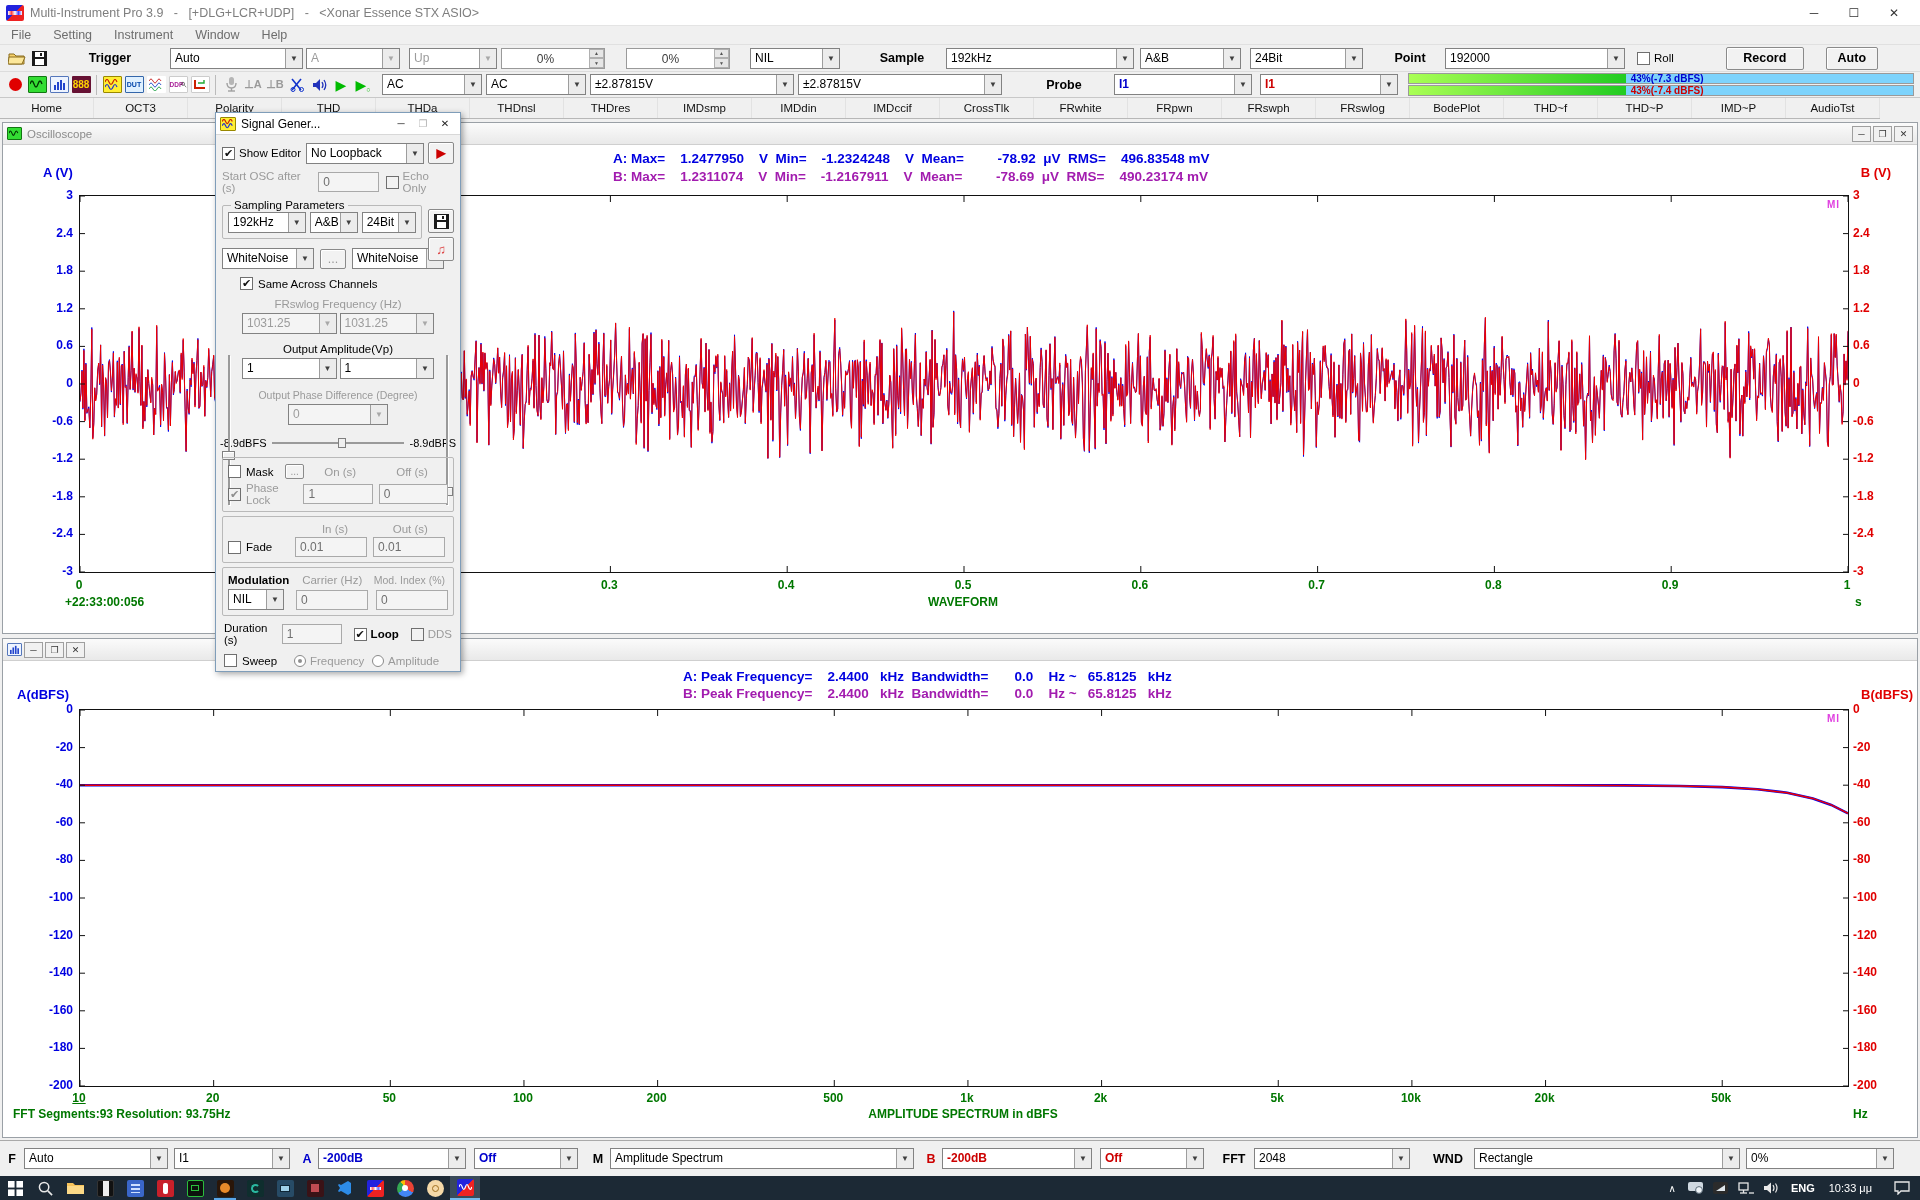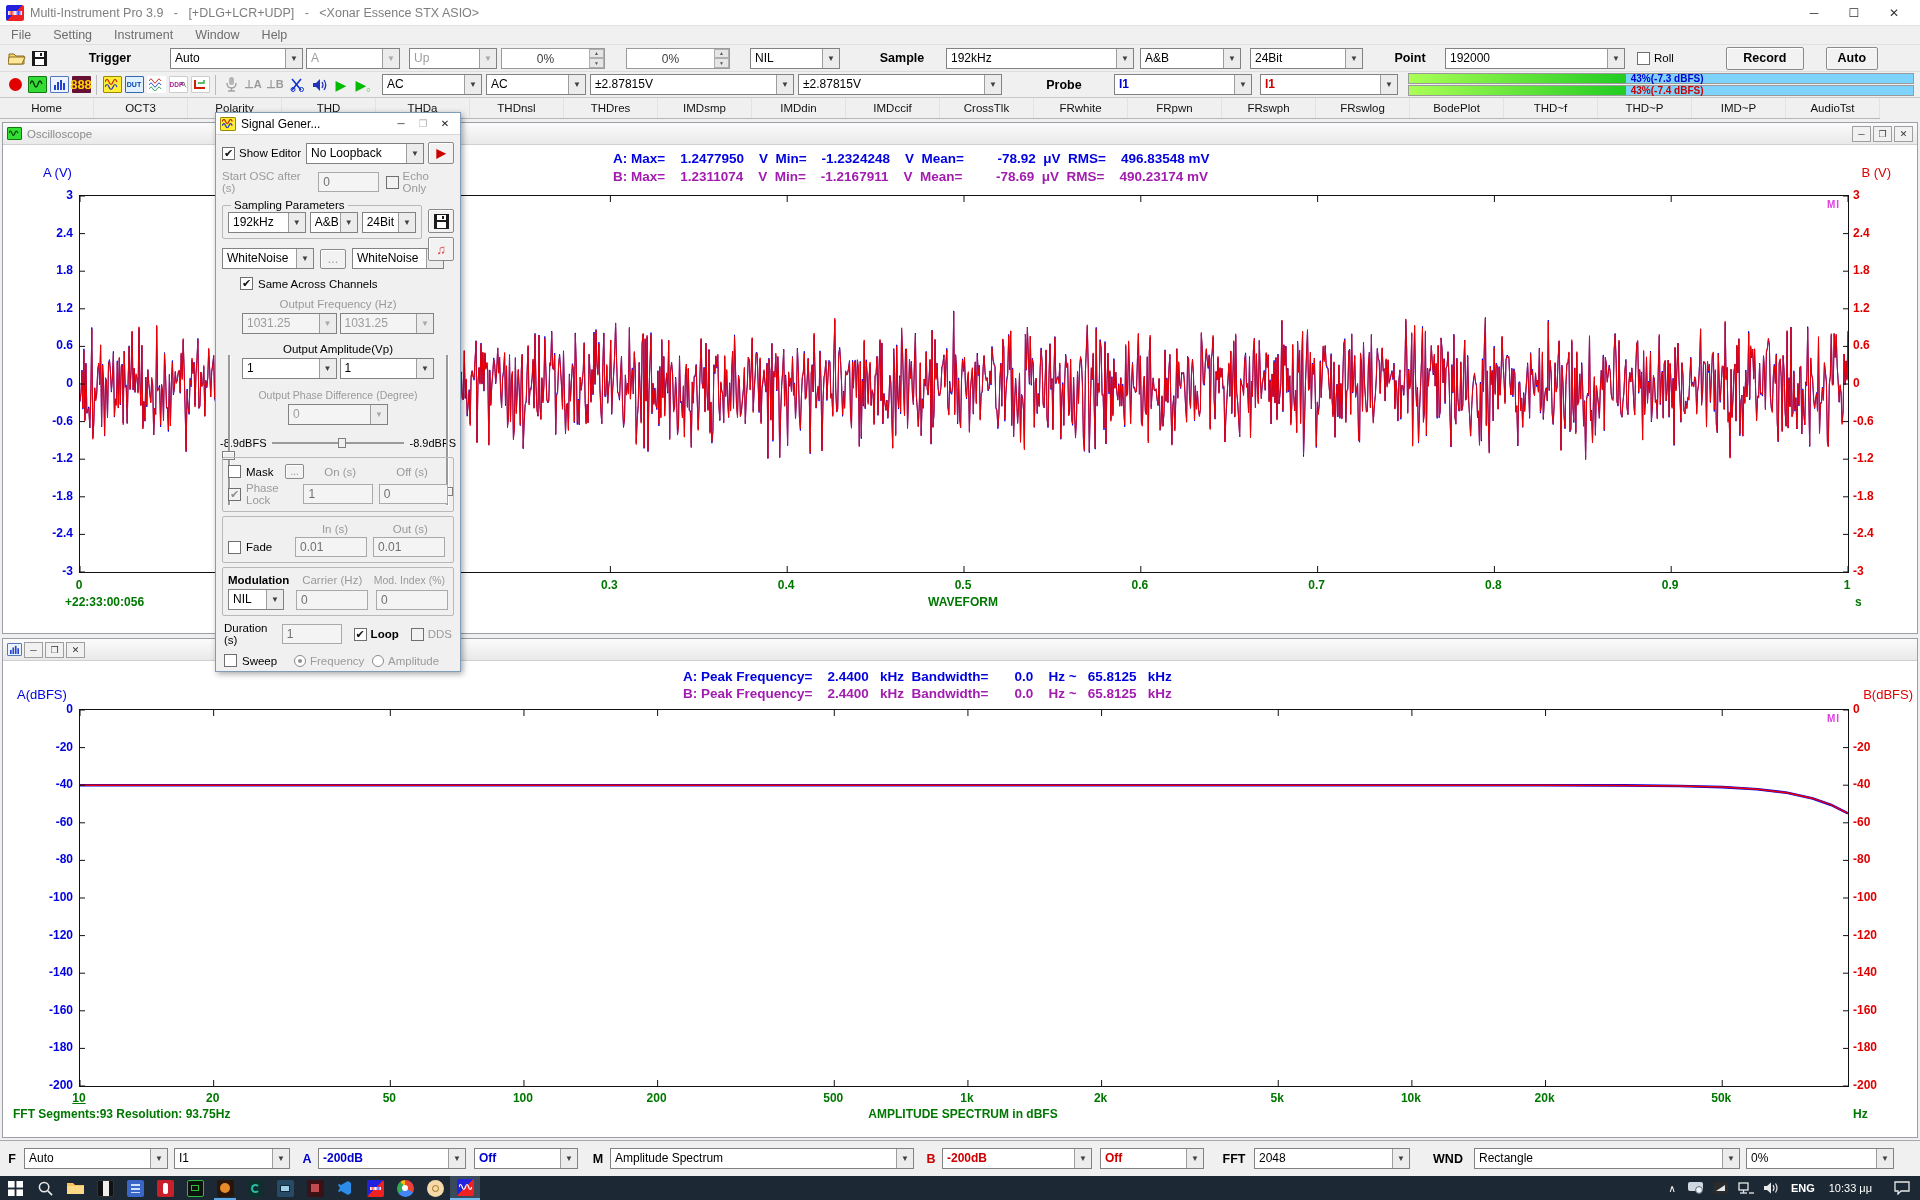--- a/index.html
+++ b/index.html
@@ -40,21 +40,21 @@
 .panel{position:absolute;left:2px;width:1916px;background:#fff;border:1px solid #9aa0a6}
 .phead{height:22px;background:linear-gradient(#fbfbfb,#e9e9e9);border-bottom:1px solid #cfcfcf;display:flex;align-items:center;padding:0 4px}
 .phead .pt{font-size:11.5px;color:#8b8b8b;margin-left:5px;flex:1}
 .pbtn{width:19px;height:16px;background:#f1f1f1;border:1px solid #9f9f9f;font-size:9px;color:#333;display:flex;align-items:center;justify-content:center;margin-left:2px}
 .stats{font-size:13.5px;font-weight:bold;white-space:pre}
 .stats.a{color:#0000e0}
 .stats.b{color:#a21caf}
 .plot{position:absolute;border:1px solid #111;background:#fff}
 .ytick{position:absolute;font-size:12px;font-weight:bold;transform:translateY(-50%);white-space:nowrap}
 .xtick{position:absolute;font-size:12px;font-weight:bold;color:#007700;transform:translateX(-50%)}
-.axlbl{font-size:13px;font-weight:normal}
+.axlbl{font-size:13px;font-weight:bold}
 .green{color:#007700}
 .wm{position:absolute;color:#e040e0;font-size:10px;font-weight:bold;letter-spacing:1px}
 .meterbox{height:11px;background:#7dd3fc;border:1px solid #9a9a9a;position:relative}
 .meterfill{position:absolute;left:0;top:0;bottom:0;background:linear-gradient(90deg,#aaff55,#22cc22)}
 .meterlbl{position:absolute;top:-1px;font-size:10px;font-weight:bold;white-space:nowrap}
 .dlg{position:absolute;left:215px;top:112px;width:246px;height:560px;background:#f0f0f0;border:1px solid #7f9db9;box-shadow:2px 2px 6px rgba(0,0,0,.35);z-index:50}
 .dlg .dtitle{height:22px;background:#fff;display:flex;align-items:center;padding:0 4px;border-bottom:1px solid #d8d8d8}
 .dlg .dtitle .dt{font-size:12px;color:#000;flex:1;margin-left:5px}
 .dbtn{width:22px;height:18px;display:flex;align-items:center;justify-content:center;font-size:10px;color:#222}
 .grp{border:1px solid #b9b9b9;border-radius:2px;position:relative;margin:4px 6px;padding:6px 5px 5px}
@@ -179,21 +179,21 @@
       <span class="tile" style="background:#eef4ff;border:1px solid #5577bb">
         <svg width="13" height="11" viewBox="0 0 13 11">
           <rect x="1" y="6" width="2" height="5" fill="#2244cc"></rect>
           <rect x="4" y="3" width="2" height="8" fill="#2244cc"></rect>
           <rect x="7" y="1" width="2" height="10" fill="#2244cc"></rect>
           <rect x="10" y="4" width="2" height="7" fill="#2244cc"></rect>
         </svg>
       </span>
     </div>
   <div class="ico">
-      <span class="tile" style="background:#661133;color:#ffd400;font-size:13px">888</span>
+      <span class="tile" style="background:#661133;color:#ffd400;font-size:10px">888</span>
     </div>
   <div class="sep"></div>
   <div class="ico">
       <span class="tile" style="background:#ffee33;border:1px solid #998800">
         <svg width="15" height="12" viewBox="0 0 15 12">
           <path d="M0 3 q2 -5 4 0 q2 5 4 0 q2 -5 4 0" fill="none" stroke="#cc2200" stroke-width="1.2"></path>
           <path d="M0 8 q2 -5 4 0 q2 5 4 0 q2 -5 4 0" fill="none" stroke="#2233cc" stroke-width="1.2"></path>
         </svg>
       </span>
     </div>
@@ -632,21 +632,21 @@
   <div class="vslider" style="left:6px;top:242px;height:150px">
       <div class="track"></div>
       <div class="thumb" style="top:96px"></div>
     </div>
   <div class="vslider" style="right:6px;top:242px;height:150px">
       <div class="track"></div>
       <div class="thumb" style="top:132px"></div>
     </div>
 
   <div style="margin:8px 26px 0">
-    <div class="small gray" style="text-align:center">Output Frequency (Hz)</div>
+    <div class="small gray" style="text-align:center">FRswlog Frequency (Hz)</div>
     <div class="row" style="margin-top:3px">
       <div class="dd dis" style="flex:1;background:#f4f4f4">
           <span class="t">1031.25</span>
           <span class="a">▼</span>
         </div>
       <div class="dd dis" style="flex:1;margin-left:3px;background:#f4f4f4">
           <span class="t">1031.25</span>
           <span class="a">▼</span>
         </div>
     </div>

